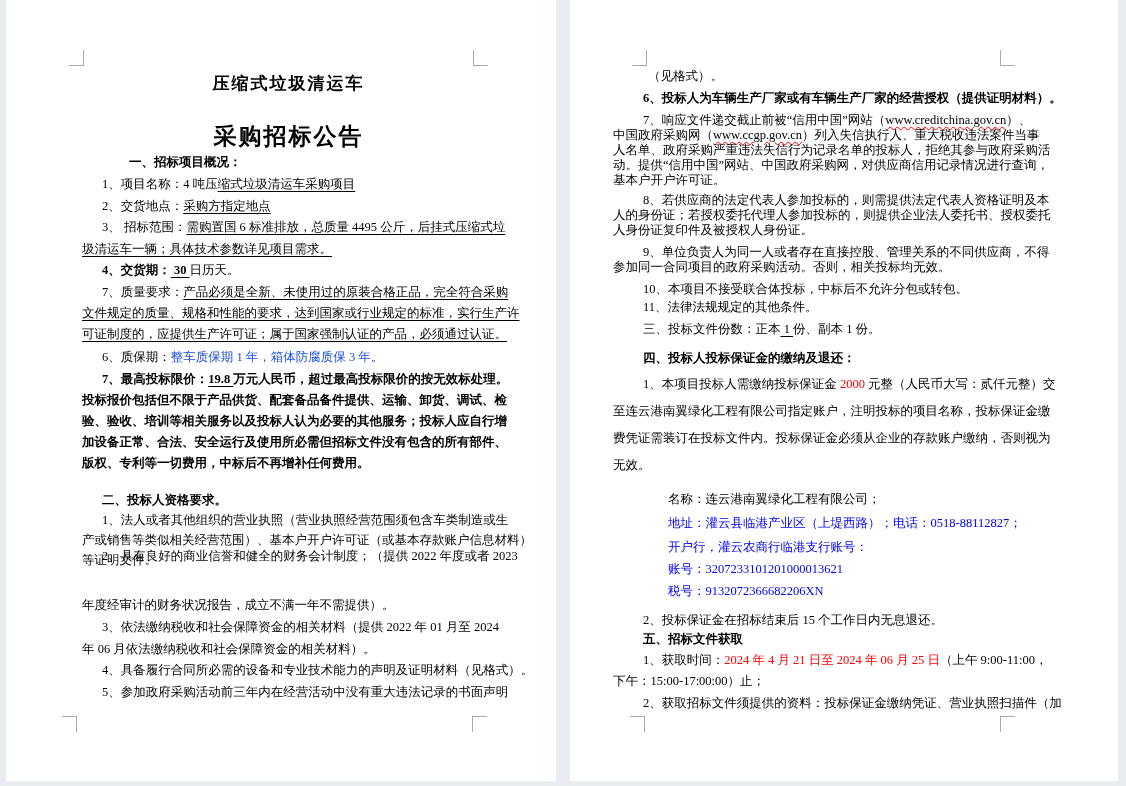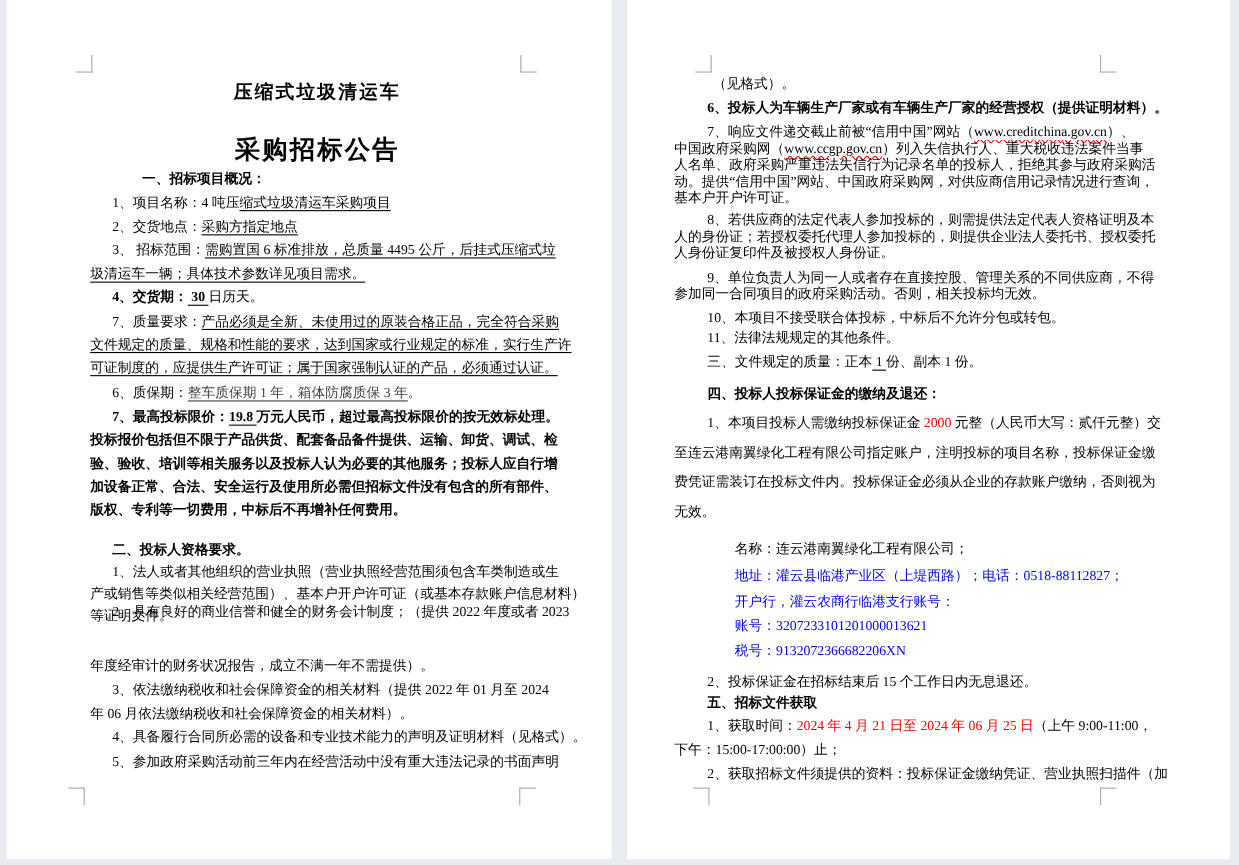--- a/index.html
+++ b/index.html
@@ -11,21 +11,21 @@
   .page{position:absolute;top:0;height:781px;background:#ffffff}
   #page1{left:6px;width:550px}
   #page2{left:570px;width:548px}
   .line{position:absolute;white-space:pre;font-size:12.5px;line-height:17px;color:#000}
   .line.center{left:45px;right:30px;text-align:center;letter-spacing:2px}
   .s-p{}
   .s-b{font-weight:700}
   .s-u{text-decoration:underline;text-underline-offset:3px}
   .s-bu{font-weight:700;text-decoration:underline;text-underline-offset:3px}
   .s-l{color:#0000ee}
-  .s-lu{color:#404040;text-decoration:underline;text-underline-offset:3px}
+  .s-lu{color:#1d4ed8;text-underline-offset:3px}
   .s-r{color:#ff0000}
   .s-w{text-decoration-line:underline;text-decoration-style:wavy;text-decoration-color:#ff0000;text-decoration-thickness:1px;text-underline-offset:2px}
   
   .crop{position:absolute;width:15px;height:16px;box-sizing:border-box;border:0 solid #a9a9a9}
   .crop.tl{border-right-width:1px;border-bottom-width:1px}
   .crop.tr{border-left-width:1px;border-bottom-width:1px}
   .crop.bl{border-right-width:1px;border-top-width:1px}
   .crop.br{border-left-width:1px;border-top-width:1px}
   
   #h1-marker{position:absolute;left:28px;top:78px;color:#8f8f8f;font-size:14px;
@@ -96,21 +96,21 @@
       <div class="line" style="top: 142px; left: 43px;"><span class="s-p">人名单、政府采购严重违法失信行为记录名单的投标人，拒绝其参与政府采购活</span></div>
       <div class="line" style="top: 157px; left: 43px;"><span class="s-p">动。提供“信用中国”网站、中国政府采购网，对供应商信用记录情况进行查询，</span></div>
       <div class="line" style="top: 172px; left: 43px;"><span class="s-p">基本户开户许可证。</span></div>
       <div class="line" style="top: 192px; left: 73px;"><span class="s-p">8、若供应商的法定代表人参加投标的，则需提供法定代表人资格证明及本</span></div>
       <div class="line" style="top: 207px; left: 43px;"><span class="s-p">人的身份证；若授权委托代理人参加投标的，则提供企业法人委托书、授权委托</span></div>
       <div class="line" style="top: 222px; left: 43px;"><span class="s-p">人身份证复印件及被授权人身份证。</span></div>
       <div class="line" style="top: 244px; left: 73px;"><span class="s-p">9、单位负责人为同一人或者存在直接控股、管理关系的不同供应商，不得</span></div>
       <div class="line" style="top: 259px; left: 43px;"><span class="s-p">参加同一合同项目的政府采购活动。否则，相关投标均无效。</span></div>
       <div class="line" style="top: 281px; left: 73px;"><span class="s-p">10、本项目不接受联合体投标，中标后不允许分包或转包。</span></div>
       <div class="line" style="top: 299px; left: 73px;"><span class="s-p">11、法律法规规定的其他条件。</span></div>
-      <div class="line" style="top: 321px; left: 73px;"><span class="s-p">三、文件规定的质量：正本</span><span class="s-u"> 1 </span><span class="s-p">份、副本 1 份。</span></div>
+      <div class="line" style="top: 321px; left: 73px;"><span class="s-p">三、投标文件份数：正本</span><span class="s-u"> 1 </span><span class="s-p">份、副本 1 份。</span></div>
       <div class="line" style="top: 350px; left: 73px;"><span class="s-b">四、投标人投标保证金的缴纳及退还：</span></div>
       <div class="line" style="top: 376px; left: 73px;"><span class="s-p">1、本项目投标人需缴纳投标保证金 </span><span class="s-r">2000</span><span class="s-p"> 元整（人民币大写：贰仟元整）交</span></div>
       <div class="line" style="top: 403px; left: 43px;"><span class="s-p">至连云港南翼绿化工程有限公司指定账户，注明投标的项目名称，投标保证金缴</span></div>
       <div class="line" style="top: 430px; left: 43px;"><span class="s-p">费凭证需装订在投标文件内。投标保证金必须从企业的存款账户缴纳，否则视为</span></div>
       <div class="line" style="top: 457px; left: 43px;"><span class="s-p">无效。</span></div>
       <div class="line" style="top: 491px; left: 98px;"><span class="s-p">名称：连云港南翼绿化工程有限公司；</span></div>
       <div class="line" style="top: 515px; left: 98px;"><span class="s-l">地址：灌云县临港产业区（上堤西路）；电话：0518-88112827；</span></div>
       <div class="line" style="top: 539px; left: 98px;"><span class="s-l">开户行，灌云农商行临港支行账号：</span></div>
       <div class="line" style="top: 561px; left: 98px;"><span class="s-l">账号：3207233101201000013621</span></div>
       <div class="line" style="top: 583px; left: 98px;"><span class="s-l">税号：9132072366682206XN</span></div>

